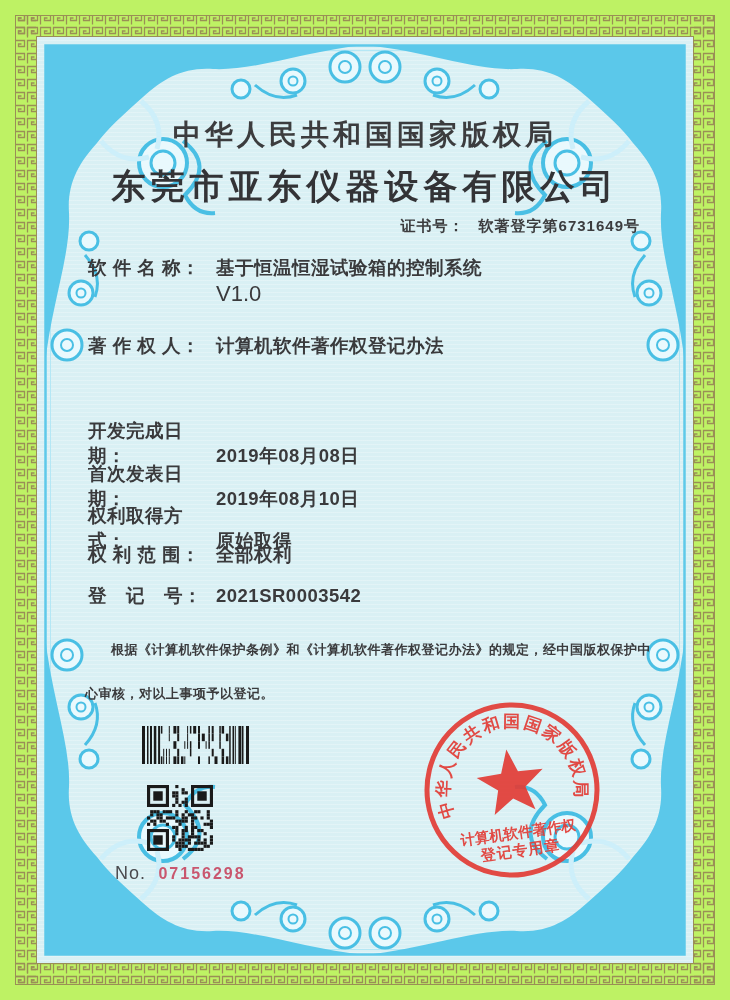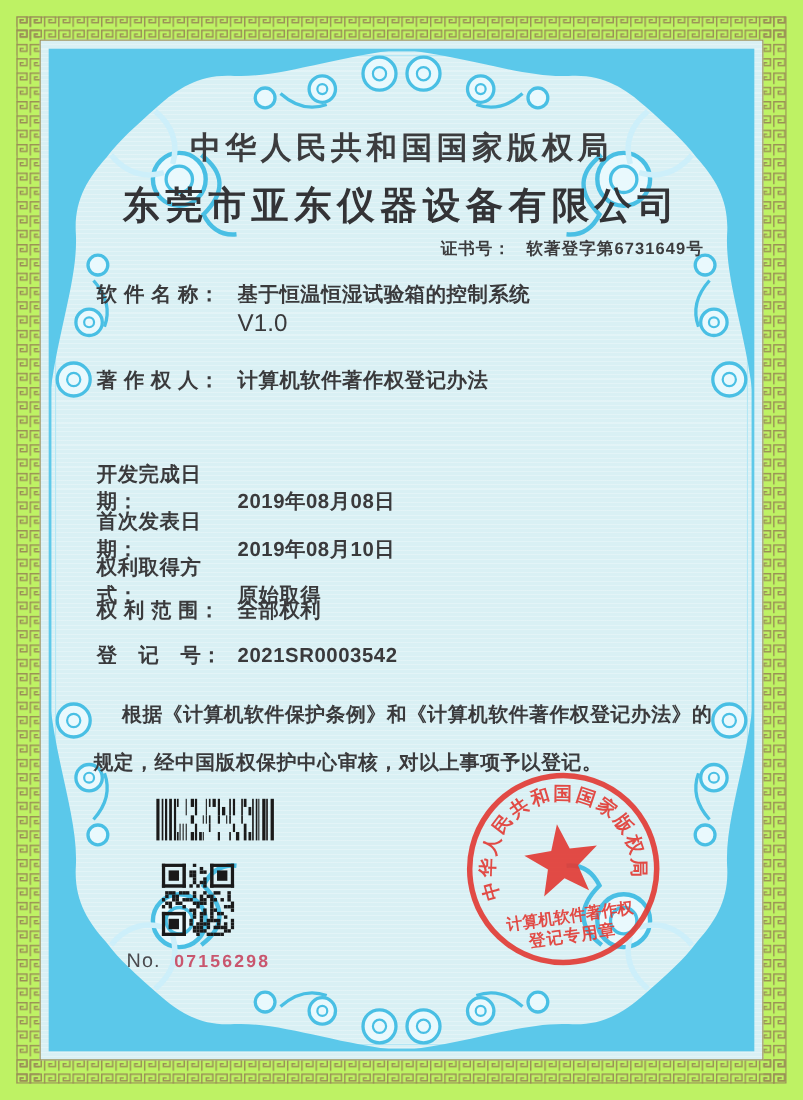--- a/index.html
+++ b/index.html
@@ -37,21 +37,21 @@
   }
   .certno-line .gap{display:inline-block;width:14px;}
 
   .row{position:absolute;left:88px;font-size:18.5px;font-weight:700;color:#3a3a3c;}
   .row .lbl{display:inline-block;width:128px;letter-spacing:0.5px;}
   .row .val{letter-spacing:0.5px;}
   .val-line2{position:absolute;left:216px;font-size:22px;font-weight:400;color:#3a3a3c;}
 
   .statement{
     position:absolute;left:85px;top:628px;width:567px;
-    font-size:18px;font-weight:600;color:#3a3a3c;
+    font-size:13px;font-weight:600;color:#3a3a3c;
     line-height:43.5px;text-indent:26px;letter-spacing:0.5px;
   }
 
   .barcode{position:absolute;left:142px;top:726px;}
   .qr-code{position:absolute;left:147px;top:785px;}
 
   .serial{position:absolute;left:115px;top:863px;}
   .serial .no-label{
     font-family:Liberation Sans, sans-serif;
     font-size:18px;color:#4a4a4e;letter-spacing:1px;

